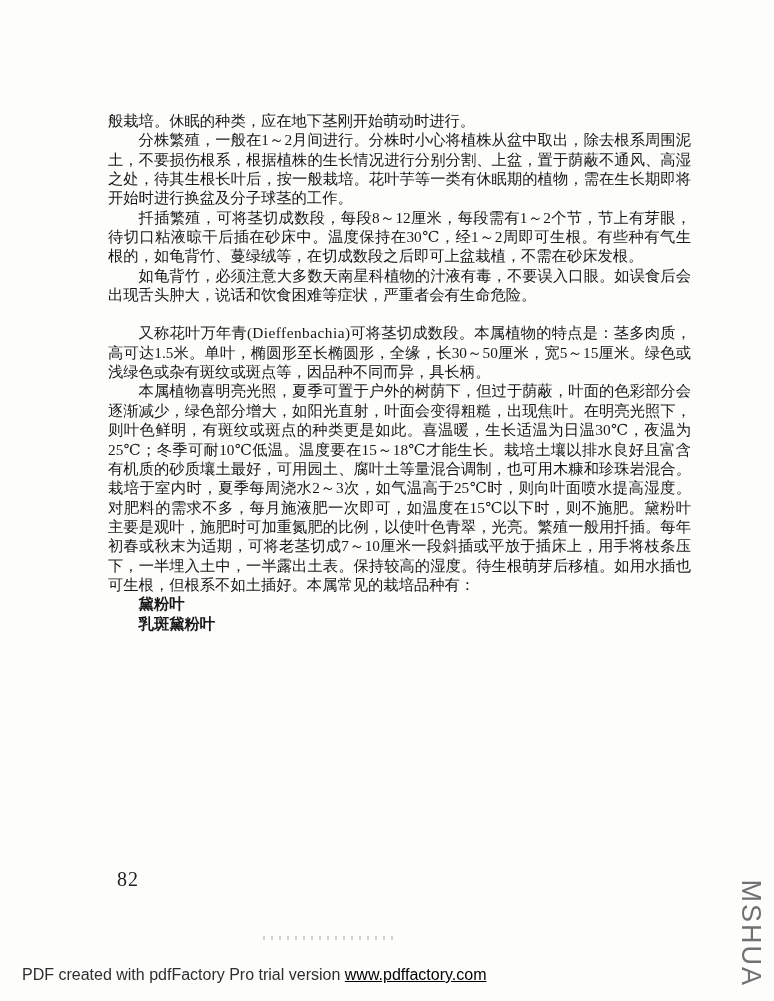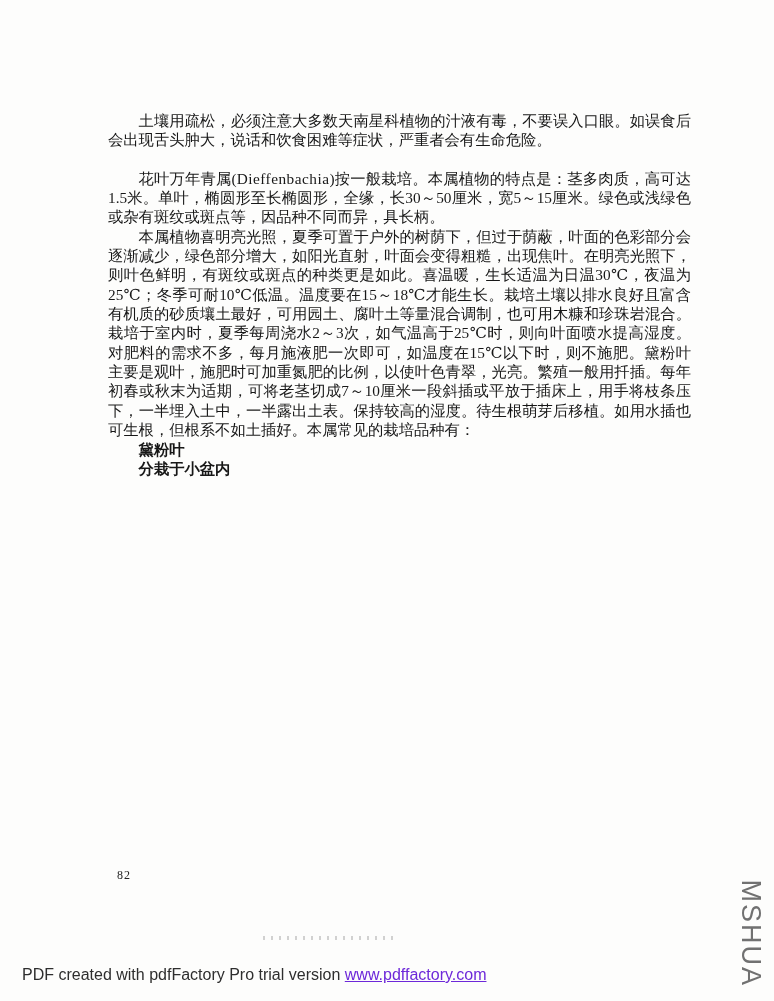--- a/index.html
+++ b/index.html
@@ -25,21 +25,21 @@
   }
   .content p { margin: 0; padding: 0; }
   .indent { text-indent: 2em; }
   .gap-before { margin-top: 19px !important; }
   .heading { font-weight: bold; text-indent: 2em; }
   .latin { letter-spacing: 0.5px; }
   .page-number {
     position: absolute;
     left: 117px;
     top: 868px;
-    font-size: 12px;
+    font-size: 20px;
     letter-spacing: 1px;
     color: #222;
   }
   .artifact-dots {
     position: absolute;
     left: 263px;
     top: 936px;
     width: 132px;
     height: 4px;
     background-image: repeating-linear-gradient(90deg, #8f8f8f 0 2px, transparent 2px 8px);
@@ -61,35 +61,38 @@
   .footer-watermark {
     position: absolute;
     left: 22px;
     top: 966px;
     font-family: "Liberation Sans", "DejaVu Sans", sans-serif;
     font-size: 16px;
     color: #2e2e2e;
     white-space: nowrap;
   }
   .footer-watermark a {
-    color: #6d28d9;
+    color: #000000;
     cursor: pointer;
   }
 </style>
 </head>
 <body>
 
 <div class="page">
 
   <div class="content">
-    <p class="indent">土壤用疏松，必须注意大多数天南星科植物的汁液有毒，不要误入口眼。如误食后会出现舌头肿大，说话和饮食困难等症状，严重者会有生命危险。</p>
-    <p class="indent gap-before"><span>花叶万年青属(</span><span class="latin">Dieffenbachia</span><span>)按一般栽培。本属植物的特点是：茎多肉质，高可达1.5米。单叶，椭圆形至长椭圆形，全缘，长30～50厘米，宽5～15厘米。绿色或浅绿色或杂有斑纹或斑点等，因品种不同而异，具长柄。</span></p>
+    <p>般栽培。休眠的种类，应在地下茎刚开始萌动时进行。</p>
+    <p class="indent">分株繁殖，一般在1～2月间进行。分株时小心将植株从盆中取出，除去根系周围泥土，不要损伤根系，根据植株的生长情况进行分别分割、上盆，置于荫蔽不通风、高湿之处，待其生根长叶后，按一般栽培。花叶芋等一类有休眠期的植物，需在生长期即将开始时进行换盆及分子球茎的工作。</p>
+    <p class="indent">扦插繁殖，可将茎切成数段，每段8～12厘米，每段需有1～2个节，节上有芽眼，待切口粘液晾干后插在砂床中。温度保持在30℃，经1～2周即可生根。有些种有气生根的，如龟背竹、蔓绿绒等，在切成数段之后即可上盆栽植，不需在砂床发根。</p>
+    <p class="indent">如龟背竹，必须注意大多数天南星科植物的汁液有毒，不要误入口眼。如误食后会出现舌头肿大，说话和饮食困难等症状，严重者会有生命危险。</p>
+    <p class="indent gap-before"><span>又称花叶万年青(</span><span class="latin">Dieffenbachia</span><span>)可将茎切成数段。本属植物的特点是：茎多肉质，高可达1.5米。单叶，椭圆形至长椭圆形，全缘，长30～50厘米，宽5～15厘米。绿色或浅绿色或杂有斑纹或斑点等，因品种不同而异，具长柄。</span></p>
     <p class="indent">本属植物喜明亮光照，夏季可置于户外的树荫下，但过于荫蔽，叶面的色彩部分会逐渐减少，绿色部分增大，如阳光直射，叶面会变得粗糙，出现焦叶。在明亮光照下，则叶色鲜明，有斑纹或斑点的种类更是如此。喜温暖，生长适温为日温30℃，夜温为25℃；冬季可耐10℃低温。温度要在15～18℃才能生长。栽培土壤以排水良好且富含有机质的砂质壤土最好，可用园土、腐叶土等量混合调制，也可用木糠和珍珠岩混合。栽培于室内时，夏季每周浇水2～3次，如气温高于25℃时，则向叶面喷水提高湿度。对肥料的需求不多，每月施液肥一次即可，如温度在15℃以下时，则不施肥。黛粉叶主要是观叶，施肥时可加重氮肥的比例，以使叶色青翠，光亮。繁殖一般用扦插。每年初春或秋末为适期，可将老茎切成7～10厘米一段斜插或平放于插床上，用手将枝条压下，一半埋入土中，一半露出土表。保持较高的湿度。待生根萌芽后移植。如用水插也可生根，但根系不如土插好。本属常见的栽培品种有：</p>
     <p class="heading">黛粉叶</p>
-    <p class="heading">分栽于小盆内</p>
+    <p class="heading">乳斑黛粉叶</p>
   </div>
 
   <div class="page-number">82</div>
 
   <div class="artifact-dots"></div>
 
   <div class="side-watermark">MSHUA</div>
 
   <div class="footer-watermark">
     <span>PDF created with pdfFactory Pro trial version </span><a href="#">www.pdffactory.com</a>

